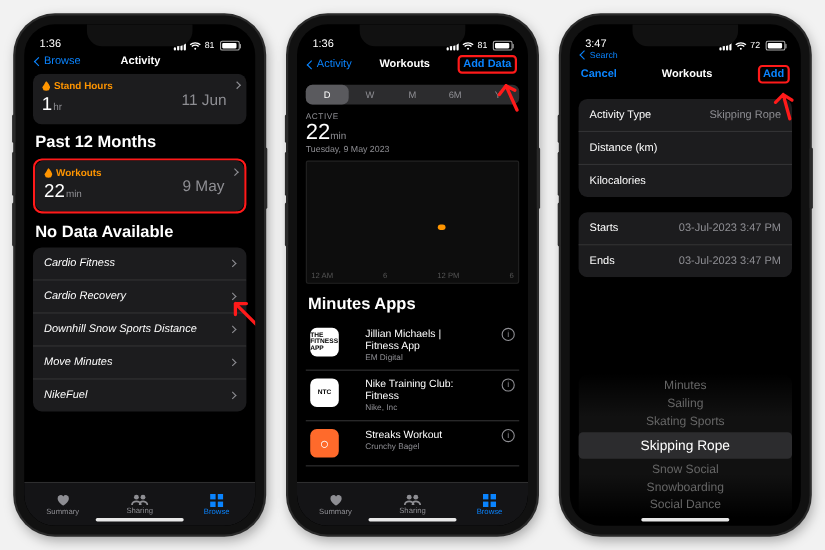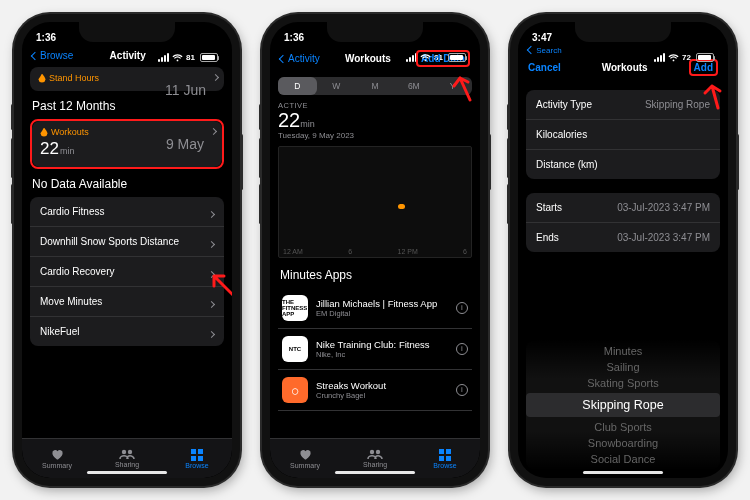--- a/index.html
+++ b/index.html
@@ -16,21 +16,21 @@
   *{box-sizing:border-box;font-family:-apple-system,Helvetica,Arial,sans-serif;-webkit-font-smoothing:antialiased;}
   body{margin:0;background:#f2f2f2;width:750px;height:500px;display:flex;gap:22px;padding:14px;justify-content:center;}
   .phone{width:228px;height:472px;background:#111;border-radius:36px;padding:8px;position:relative;box-shadow:0 0 0 2px #2a2a2a, 2px 4px 12px rgba(0,0,0,.35);}
   .screen{width:100%;height:100%;background:var(--bg);border-radius:28px;overflow:hidden;position:relative;color:var(--txt);font-size:10px;}
   .notch{position:absolute;top:0;left:50%;transform:translateX(-50%);width:96px;height:20px;background:#111;border-radius:0 0 14px 14px;z-index:5;}
   .sidebtn{position:absolute;right:-3px;top:120px;width:3px;height:56px;background:#2a2a2a;border-radius:2px;}
   .sidebtn2{position:absolute;left:-3px;top:90px;width:3px;height:26px;background:#2a2a2a;border-radius:2px;}
   .sidebtn3{position:absolute;left:-3px;top:124px;width:3px;height:40px;background:#2a2a2a;border-radius:2px;}
   .sidebtn4{position:absolute;left:-3px;top:170px;width:3px;height:40px;background:#2a2a2a;border-radius:2px;}
 
-  .status{display:flex;justify-content:space-between;align-items:center;padding:6px 14px 0;height:24px;font-size:10px;font-weight:700;}
+  .status{display:flex;justify-content:space-between;align-items:flex-end;padding:6px 14px 0;height:24px;font-size:10px;font-weight:400;}
   .status .r{display:flex;gap:3px;align-items:center;margin-top:41px;}
   .sig{display:flex;gap:1px;align-items:flex-end;}
   .sig i{width:2px;background:#fff;border-radius:1px;}
   .sig i:nth-child(1){height:3px}.sig i:nth-child(2){height:5px}.sig i:nth-child(3){height:7px}.sig i:nth-child(4){height:9px}
   .wifi{width:11px;height:8px;position:relative;}
   .wifi::before{content:"";position:absolute;inset:0;border:1.5px solid #fff;border-bottom:none;border-left:none;border-right:none;border-radius:8px 8px 0 0;}
   .batt{width:18px;height:9px;border:1px solid #aaa;border-radius:2px;position:relative;}
   .batt::after{content:"";position:absolute;right:-2px;top:2px;width:1px;height:4px;background:#aaa;border-radius:1px;}
   .batt i{position:absolute;left:1px;top:1px;bottom:1px;width:80%;background:#fff;border-radius:1px;}
   .battlbl{font-size:8px;margin-right:2px;}
@@ -38,50 +38,50 @@
   .nav{display:flex;align-items:center;justify-content:space-between;padding:4px 10px 6px;}
   .nav .back{color:var(--blue);display:flex;align-items:center;gap:2px;}
   .nav .title{font-weight:600;flex:1;text-align:center;}
   .nav .act{color:var(--blue);font-weight:700;}
   .chev{display:inline-block;width:6px;height:6px;border-left:1.5px solid currentColor;border-bottom:1.5px solid currentColor;transform:rotate(45deg);}
 
   .content{padding:0 8px;overflow:hidden;height:calc(100% - 24px - 26px - 40px);}
 
   
   .card{background:var(--panel);border-radius:8px;padding:6px 8px 8px;margin-bottom:6px;position:relative;}
-  .card .lbl{color:var(--orange);font-size:9px;font-weight:400;display:flex;align-items:center;gap:3px;}
+  .card .lbl{color:var(--orange);font-size:9px;font-weight:700;display:flex;align-items:center;gap:3px;}
   .card .date{position:absolute;right:18px;top:15px;color:var(--sub);font-size:14px;margin-left:36px;}
   .card .chevr{position:absolute;right:6px;top:8px;width:5px;height:5px;border-right:1.3px solid var(--sub);border-top:1.3px solid var(--sub);transform:rotate(45deg);}
   .card .val{font-size:17px;font-weight:500;margin-top:2px;}
   .card .val small{font-size:9px;color:var(--sub);margin-left:1px;}
   .flame{width:8px;height:9px;background:var(--orange);clip-path:polygon(50% 0,80% 35%,95% 65%,80% 95%,50% 100%,20% 95%,5% 65%,25% 40%);}
-  .sect{font-weight:400;font-size:12px;margin:8px 2px 6px;}
+  .sect{font-weight:700;font-size:15px;margin:8px 2px 6px;}
   .list{background:var(--panel);border-radius:8px;overflow:hidden;}
-  .row{padding:9px 10px;border-bottom:.5px solid var(--line);display:flex;justify-content:space-between;align-items:flex-end;font-size:10px;}
+  .row{padding:9px 10px;border-bottom:.5px solid var(--line);display:flex;justify-content:space-between;align-items:center;font-size:10px;font-style:italic;}
   .row:last-child{border-bottom:none;}
   .row .chevr2{width:5px;height:5px;border-right:1.3px solid var(--sub);border-top:1.3px solid var(--sub);transform:rotate(45deg);}
   .hl{border:2.5px solid var(--red);border-radius:8px;margin-bottom:6px;}
 
   .tabbar{position:absolute;bottom:0;left:0;right:0;height:40px;background:#141416;border-top:.5px solid var(--line);display:flex;border-radius:0 0 28px 28px;}
   .tab{flex:1;display:flex;flex-direction:column;align-items:center;justify-content:center;gap:1px;color:var(--sub);font-size:7px;}
   .tab.on{color:var(--blue);}
   .homebar{position:absolute;bottom:4px;left:50%;transform:translateX(-50%);width:80px;height:3px;background:#fff;border-radius:2px;opacity:.9;}
 
   
   .seg{display:flex;background:#2c2c2e;border-radius:6px;margin:4px 0 6px;}
   .seg div{flex:1;text-align:center;padding:4px 0;font-size:8.5px;color:var(--sub);}
   .seg div.on{background:#5a5a5e;border-radius:6px;color:#fff;}
   .hero{font-size:7.5px;color:var(--sub);letter-spacing:.5px;}
   .herov{font-size:20px;font-weight:400;line-height:1;}
   .herov small{font-size:9px;color:var(--sub);}
   .herod{font-size:8px;color:var(--sub);margin-top:1px;}
   .chart{height:112px;background:#0d0d0d;border:.5px solid #232323;border-radius:2px;margin-top:6px;position:relative;}
   .dot{position:absolute;width:7px;height:5px;background:var(--orange);border-radius:3px;left:62%;top:52%;}
   .axis{position:absolute;bottom:2px;left:0;right:0;display:flex;justify-content:space-between;padding:0 4px;font-size:7px;color:#555;}
-  .apps .appr{display:flex;align-items:center;gap:8px;padding:7px 4px;border-bottom:.5px solid var(--line);}
+  .apps .appr{display:flex;gap:24px;padding:7px 4px;border-bottom:.5px solid var(--line);}
   .appic{width:26px;height:26px;border-radius:6px;display:flex;align-items:center;justify-content:center;font-size:6px;font-weight:700;}
   .appn{font-size:9.5px;font-weight:500;}
   .appd{font-size:7.5px;color:var(--sub);}
   .info{width:12px;height:12px;border:1px solid var(--sub);border-radius:50%;color:var(--sub);font-size:8px;text-align:center;line-height:10px;}
 
   
   .search{font-size:8px;color:var(--blue);padding:0 10px;}
   .form{background:var(--panel);border-radius:8px;margin-top:8px;}
   .frow{display:flex;justify-content:space-between;padding:9px 10px;border-bottom:.5px solid var(--line);font-size:10px;}
   .frow:last-child{border-bottom:none}
@@ -136,45 +136,46 @@
       <span style="width:40px"></span>
     </div>
     <div class="content">
       <div class="card">
         <div class="lbl">
             <span class="flame"></span>
             <span>Stand Hours</span>
           </div>
         <span class="date">11 Jun</span>
           <span class="chevr"></span>
+        <div class="val"><span>1</span><small>hr</small></div>
       </div>
       <div class="sect">Past 12 Months</div>
       <div class="hl">
         <div class="card" style="margin:0">
           <div class="lbl">
               <span class="flame"></span>
               <span>Workouts</span>
             </div>
           <span class="date">9 May</span>
             <span class="chevr"></span>
           <div class="val"><span>22</span><small>min</small></div>
         </div>
       </div>
       <div class="sect">No Data Available</div>
       <div class="list" id="s1rows">
           <div class="row">
             <span>Cardio Fitness</span>
             <span class="chevr2"></span>
           </div>
           <div class="row">
+            <span>Cardio Recovery</span>
+            <span class="chevr2"></span>
+          </div>
+          <div class="row">
             <span>Downhill Snow Sports Distance</span>
-            <span class="chevr2"></span>
-          </div>
-          <div class="row">
-            <span>Cardio Recovery</span>
             <span class="chevr2"></span>
           </div>
           <div class="row">
             <span>Move Minutes</span>
             <span class="chevr2"></span>
           </div>
           <div class="row">
             <span>NikeFuel</span>
             <span class="chevr2"></span>
           </div>
@@ -360,45 +361,45 @@
       <span class="title">Workouts</span>
       <span class="act redbox">Add</span>
     </div>
     <div class="content" style="height:auto">
       <div class="form" id="f1">
           <div class="frow">
             <span>Activity Type</span>
             <span class="v">Skipping Rope</span>
           </div>
           <div class="frow">
+            <span>Distance (km)</span>
+            <span class="v"></span>
+          </div>
+          <div class="frow">
             <span>Kilocalories</span>
-            <span class="v"></span>
-          </div>
-          <div class="frow">
-            <span>Distance (km)</span>
             <span class="v"></span>
           </div>
         </div>
       <div class="form" id="f2" style="margin-top:14px">
           <div class="frow">
             <span>Starts</span>
             <span class="v">03-Jul-2023  3:47 PM</span>
           </div>
           <div class="frow">
             <span>Ends</span>
             <span class="v">03-Jul-2023  3:47 PM</span>
           </div>
         </div>
     </div>
     <div class="picker" id="picker">
         <div class="">Minutes</div>
         <div class="">Sailing</div>
         <div class="">Skating Sports</div>
         <div class="sel">Skipping Rope</div>
-        <div class="">Club Sports</div>
+        <div class="">Snow Social</div>
         <div class="">Snowboarding</div>
         <div class="">Social Dance</div>
       </div>
     <div class="homebar"></div>
     <div class="arrow" style="top:56px;right:0px">
       <svg viewBox="0 0 34 34">
           <path d="M24 30 L18 8 M18 8 L11 15 M18 8 L26 13" stroke="#ff1a1a" stroke-width="3" fill="none" stroke-linecap="round"></path>
         </svg>
     </div>
   </div>

